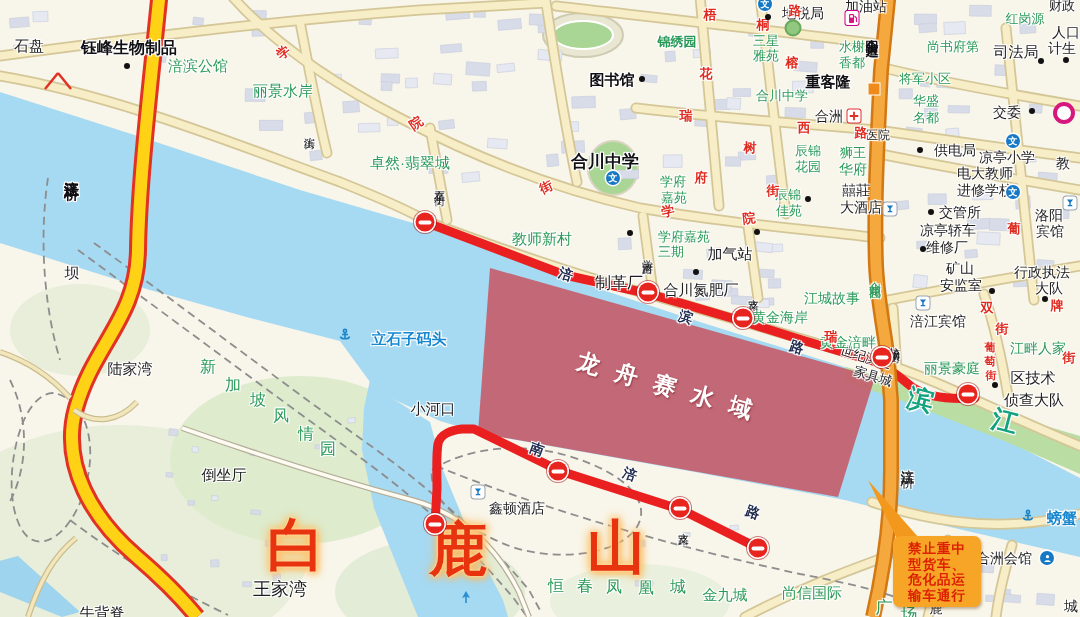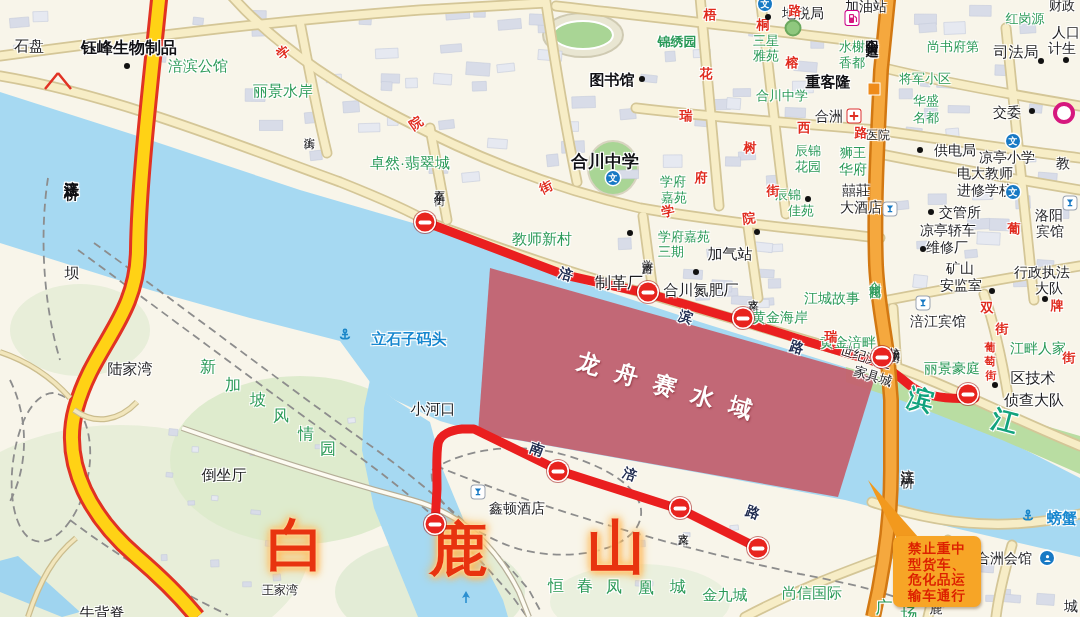--- a/index.html
+++ b/index.html
@@ -322,21 +322,21 @@
     <div class="lbl k-blk" style="left: 701px; top: 289px; font-size: 15px; transform: translate(-50%, -50%);">合川氮肥厂</div>
     <div class="lbl k-blk" style="left: 730px; top: 253px; font-size: 15px; transform: translate(-50%, -50%);">加气站</div>
     <div class="lbl k-blk" style="left: 938px; top: 321px; font-size: 14px; transform: translate(-50%, -50%);">涪江宾馆</div>
     <div class="lbl k-blk" style="left: 866px; top: 357px; font-size: 13px; transform: translate(-50%, -50%) rotate(17deg);">世纪滨江</div>
     <div class="lbl k-blk" style="left: 873px; top: 376px; font-size: 13px; transform: translate(-50%, -50%) rotate(17deg);">家具城</div>
     <div class="lbl k-blk" style="left: 1033px; top: 377px; font-size: 15px; transform: translate(-50%, -50%);">区技术</div>
     <div class="lbl k-blk" style="left: 1034px; top: 399px; font-size: 15px; transform: translate(-50%, -50%);">侦查大队</div>
     <div class="lbl k-blk" style="left: 130px; top: 368px; font-size: 15px; transform: translate(-50%, -50%);">陆家湾</div>
     <div class="lbl k-blk" style="left: 72px; top: 272px; font-size: 15px; transform: translate(-50%, -50%);">坝</div>
     <div class="lbl k-blk" style="left: 224px; top: 474px; font-size: 15px; transform: translate(-50%, -50%);">倒坐厅</div>
-    <div class="lbl k-blk" style="left: 280px; top: 590px; font-size: 12px; transform: translate(-50%, -50%);">王家湾</div>
+    <div class="lbl k-blk" style="left: 280px; top: 590px; font-size: 18px; transform: translate(-50%, -50%); font-family: Liberation Mono, monospace;">王家湾</div>
     <div class="lbl k-blk" style="left: 102px; top: 612px; font-size: 15px; transform: translate(-50%, -50%);">牛背脊</div>
     <div class="lbl k-blk" style="left: 433px; top: 408px; font-size: 15px; transform: translate(-50%, -50%);">小河口</div>
     <div class="lbl k-blk" style="left: 517px; top: 508px; font-size: 14px; transform: translate(-50%, -50%);">鑫顿酒店</div>
     <div class="lbl k-blk" style="left: 1004px; top: 558px; font-size: 14px; transform: translate(-50%, -50%);">合洲会馆</div>
     <div class="lbl k-blk" style="left: 1071px; top: 606px; font-size: 14px; transform: translate(-50%, -50%);">城</div>
     <div class="lbl k-blk" style="left: 936px; top: 608px; font-size: 13px; transform: translate(-50%, -50%);">鹿</div>
     <div class="lbl k-blk" style="left: 1063px; top: 163px; font-size: 14px; transform: translate(-50%, -50%);">教</div>
     <div class="lbl k-blk vert" style="left: 439px; top: 185px; font-size: 11px; transform: translate(-50%, -50%);">立石子街</div>
     <div class="lbl k-blk vert" style="left: 647px; top: 254px; font-size: 11px; transform: translate(-50%, -50%);">学府路</div>
     <div class="lbl k-blk vert" style="left: 753px; top: 292px; font-size: 11px; transform: translate(-50%, -50%);">支路</div>
@@ -359,21 +359,21 @@
     <div class="lbl k-grn" style="left: 1025px; top: 18px; font-size: 13px; transform: translate(-50%, -50%);">红岗源</div>
     <div class="lbl k-grn" style="left: 925px; top: 78px; font-size: 13px; transform: translate(-50%, -50%);">将军小区</div>
     <div class="lbl k-grn" style="left: 926px; top: 100px; font-size: 13px; transform: translate(-50%, -50%);">华盛</div>
     <div class="lbl k-grn" style="left: 926px; top: 117px; font-size: 13px; transform: translate(-50%, -50%);">名都</div>
     <div class="lbl k-grn" style="left: 782px; top: 95px; font-size: 13px; transform: translate(-50%, -50%);">合川中学</div>
     <div class="lbl k-grn" style="left: 808px; top: 150px; font-size: 13px; transform: translate(-50%, -50%);">辰锦</div>
     <div class="lbl k-grn" style="left: 808px; top: 166px; font-size: 13px; transform: translate(-50%, -50%);">花园</div>
     <div class="lbl k-grn" style="left: 853px; top: 152px; font-size: 13px; transform: translate(-50%, -50%);">狮王</div>
     <div class="lbl k-grn" style="left: 853px; top: 169px; font-size: 14px; transform: translate(-50%, -50%);">华府</div>
     <div class="lbl k-grn" style="left: 788px; top: 194px; font-size: 13px; transform: translate(-50%, -50%);">辰锦</div>
-    <div class="lbl k-grn" style="left: 789px; top: 210px; font-size: 13px; transform: translate(-50%, -50%); margin-left: 12px;">佳苑</div>
+    <div class="lbl k-grn" style="left: 789px; top: 210px; font-size: 13px; transform: translate(-50%, -50%);">佳苑</div>
     <div class="lbl k-grn" style="left: 673px; top: 181px; font-size: 13px; transform: translate(-50%, -50%);">学府</div>
     <div class="lbl k-grn" style="left: 674px; top: 197px; font-size: 13px; transform: translate(-50%, -50%);">嘉苑</div>
     <div class="lbl k-grn" style="left: 684px; top: 236px; font-size: 13px; transform: translate(-50%, -50%);">学府嘉苑</div>
     <div class="lbl k-grn" style="left: 671px; top: 251px; font-size: 13px; transform: translate(-50%, -50%);">三期</div>
     <div class="lbl k-grn" style="left: 832px; top: 298px; font-size: 14px; transform: translate(-50%, -50%);">江城故事</div>
     <div class="lbl k-grn vert" style="left: 875px; top: 276px; font-size: 12px; transform: translate(-50%, -50%);">合州花园</div>
     <div class="lbl k-grn" style="left: 780px; top: 317px; font-size: 14px; transform: translate(-50%, -50%);">黄金海岸</div>
     <div class="lbl k-grn" style="left: 848px; top: 342px; font-size: 14px; transform: translate(-50%, -50%);">黄金涪畔</div>
     <div class="lbl k-grn" style="left: 952px; top: 368px; font-size: 14px; transform: translate(-50%, -50%);">丽景豪庭</div>
     <div class="lbl k-grn" style="left: 1038px; top: 348px; font-size: 14px; transform: translate(-50%, -50%);">江畔人家</div>

